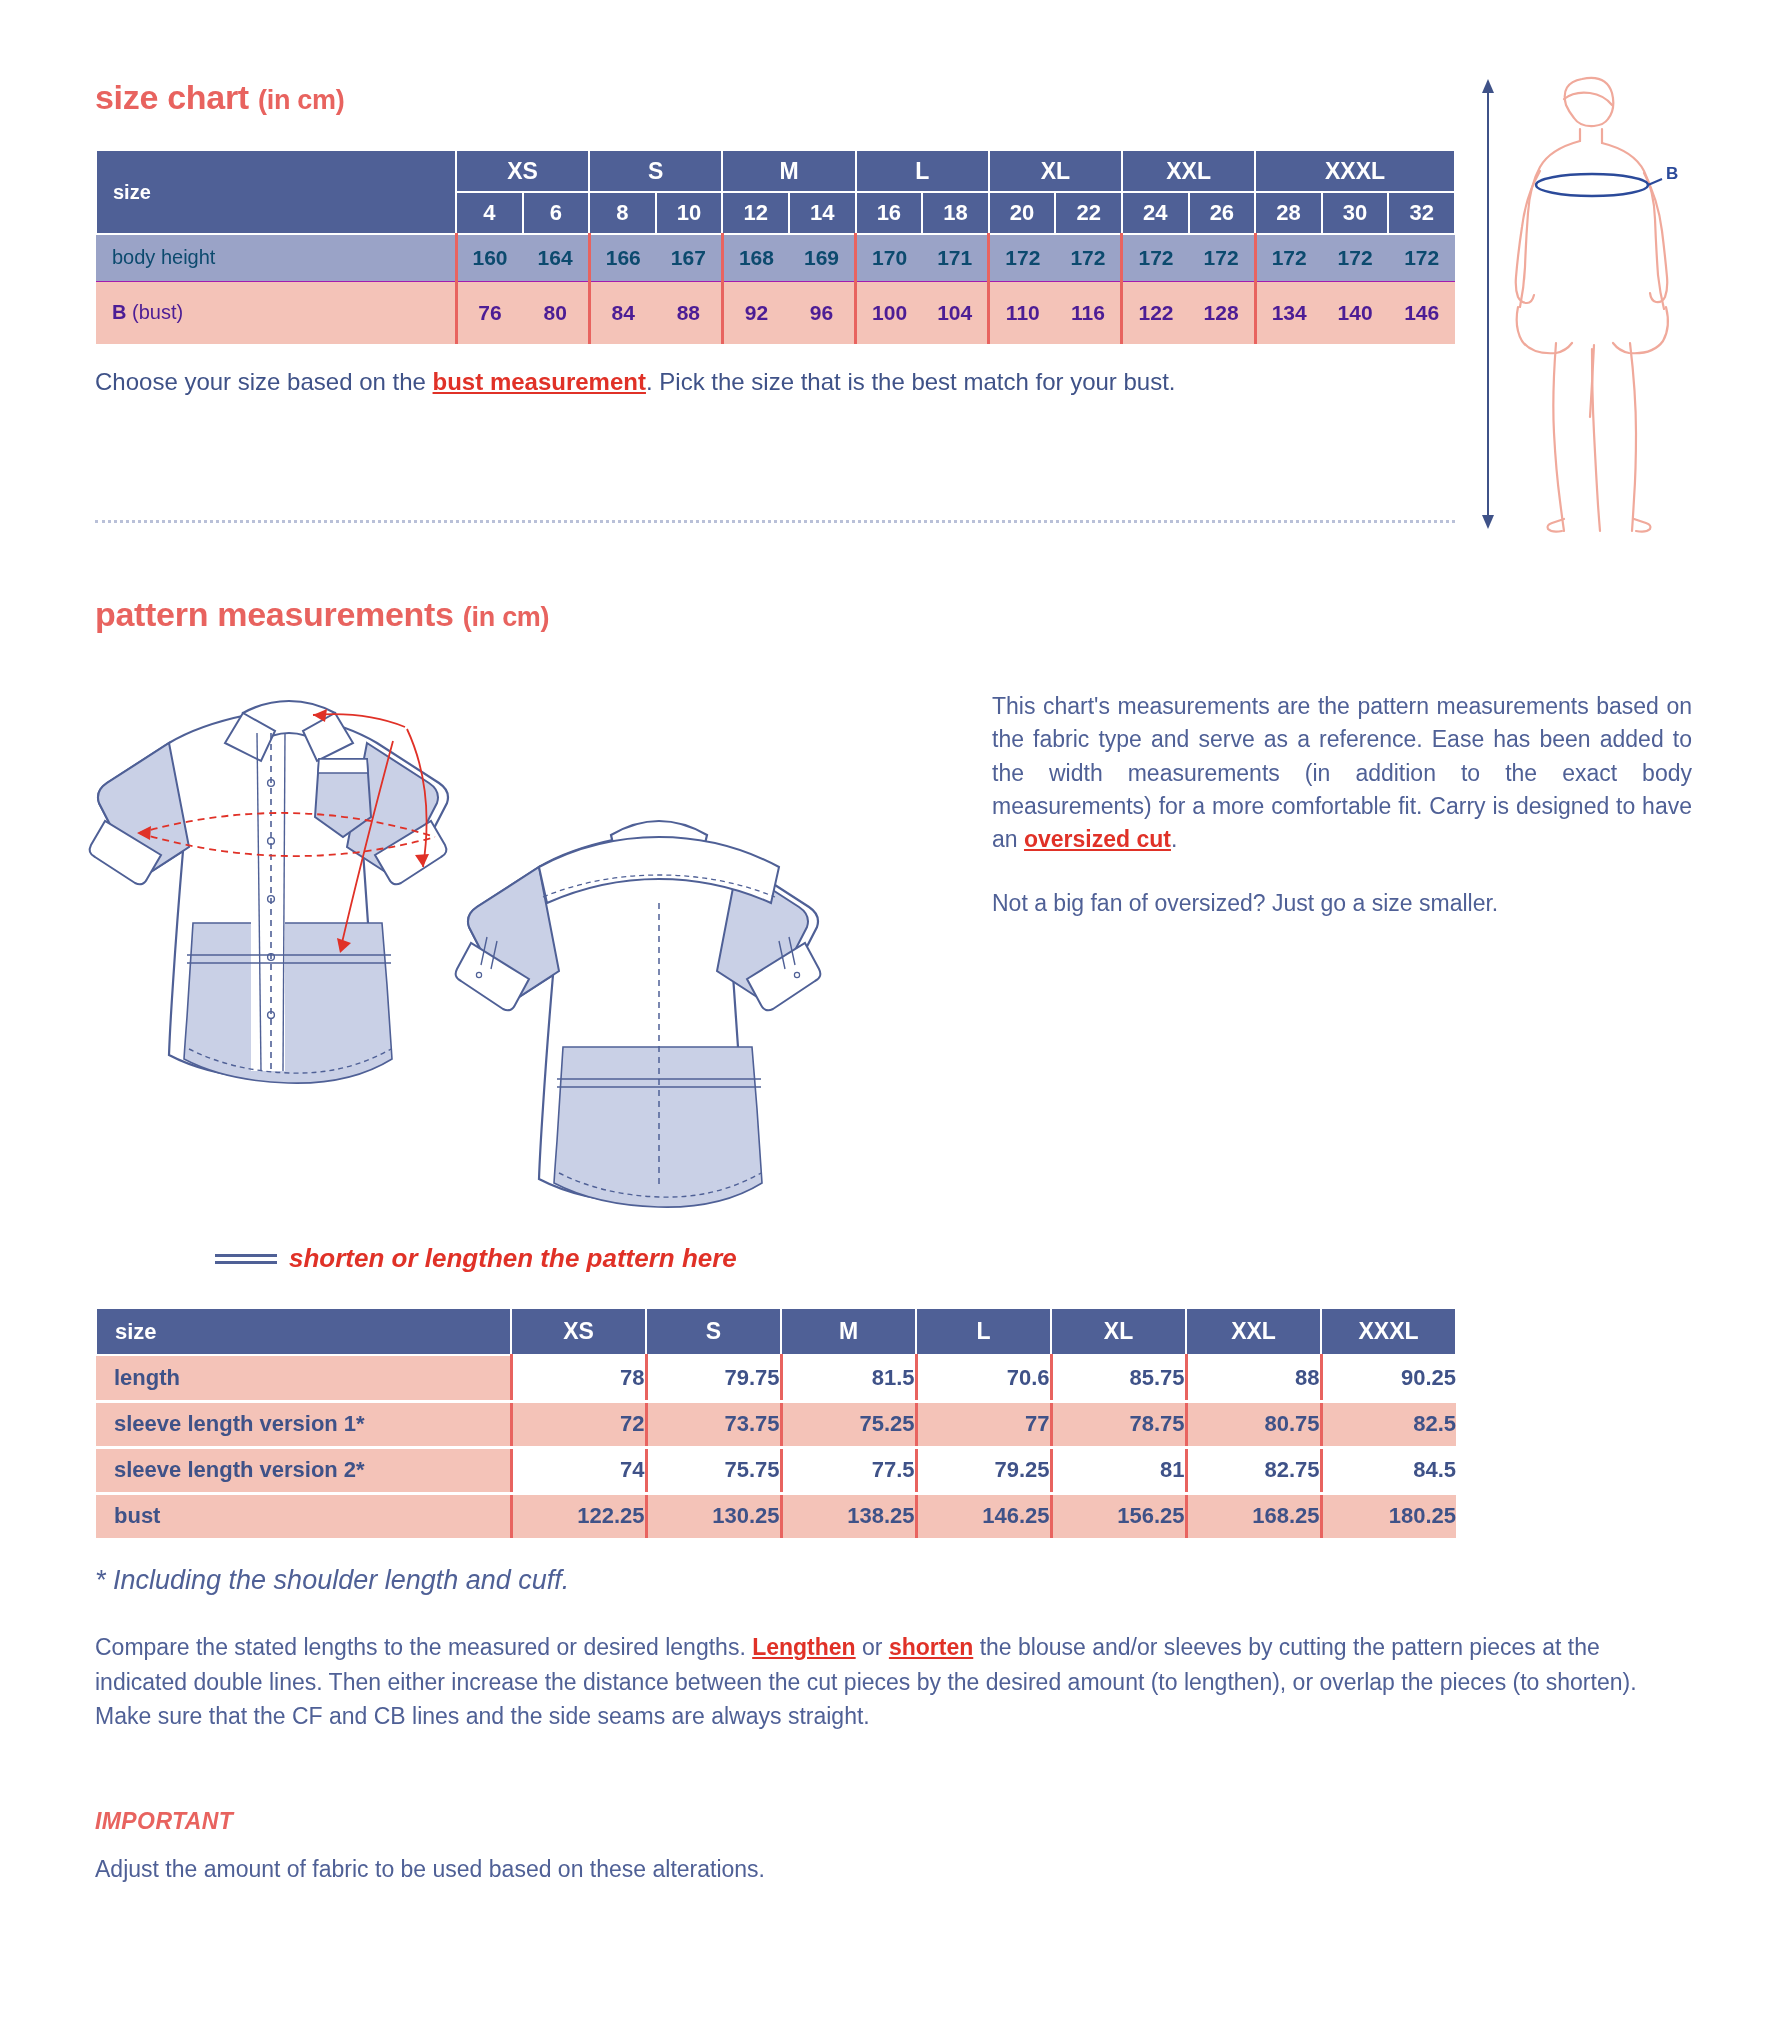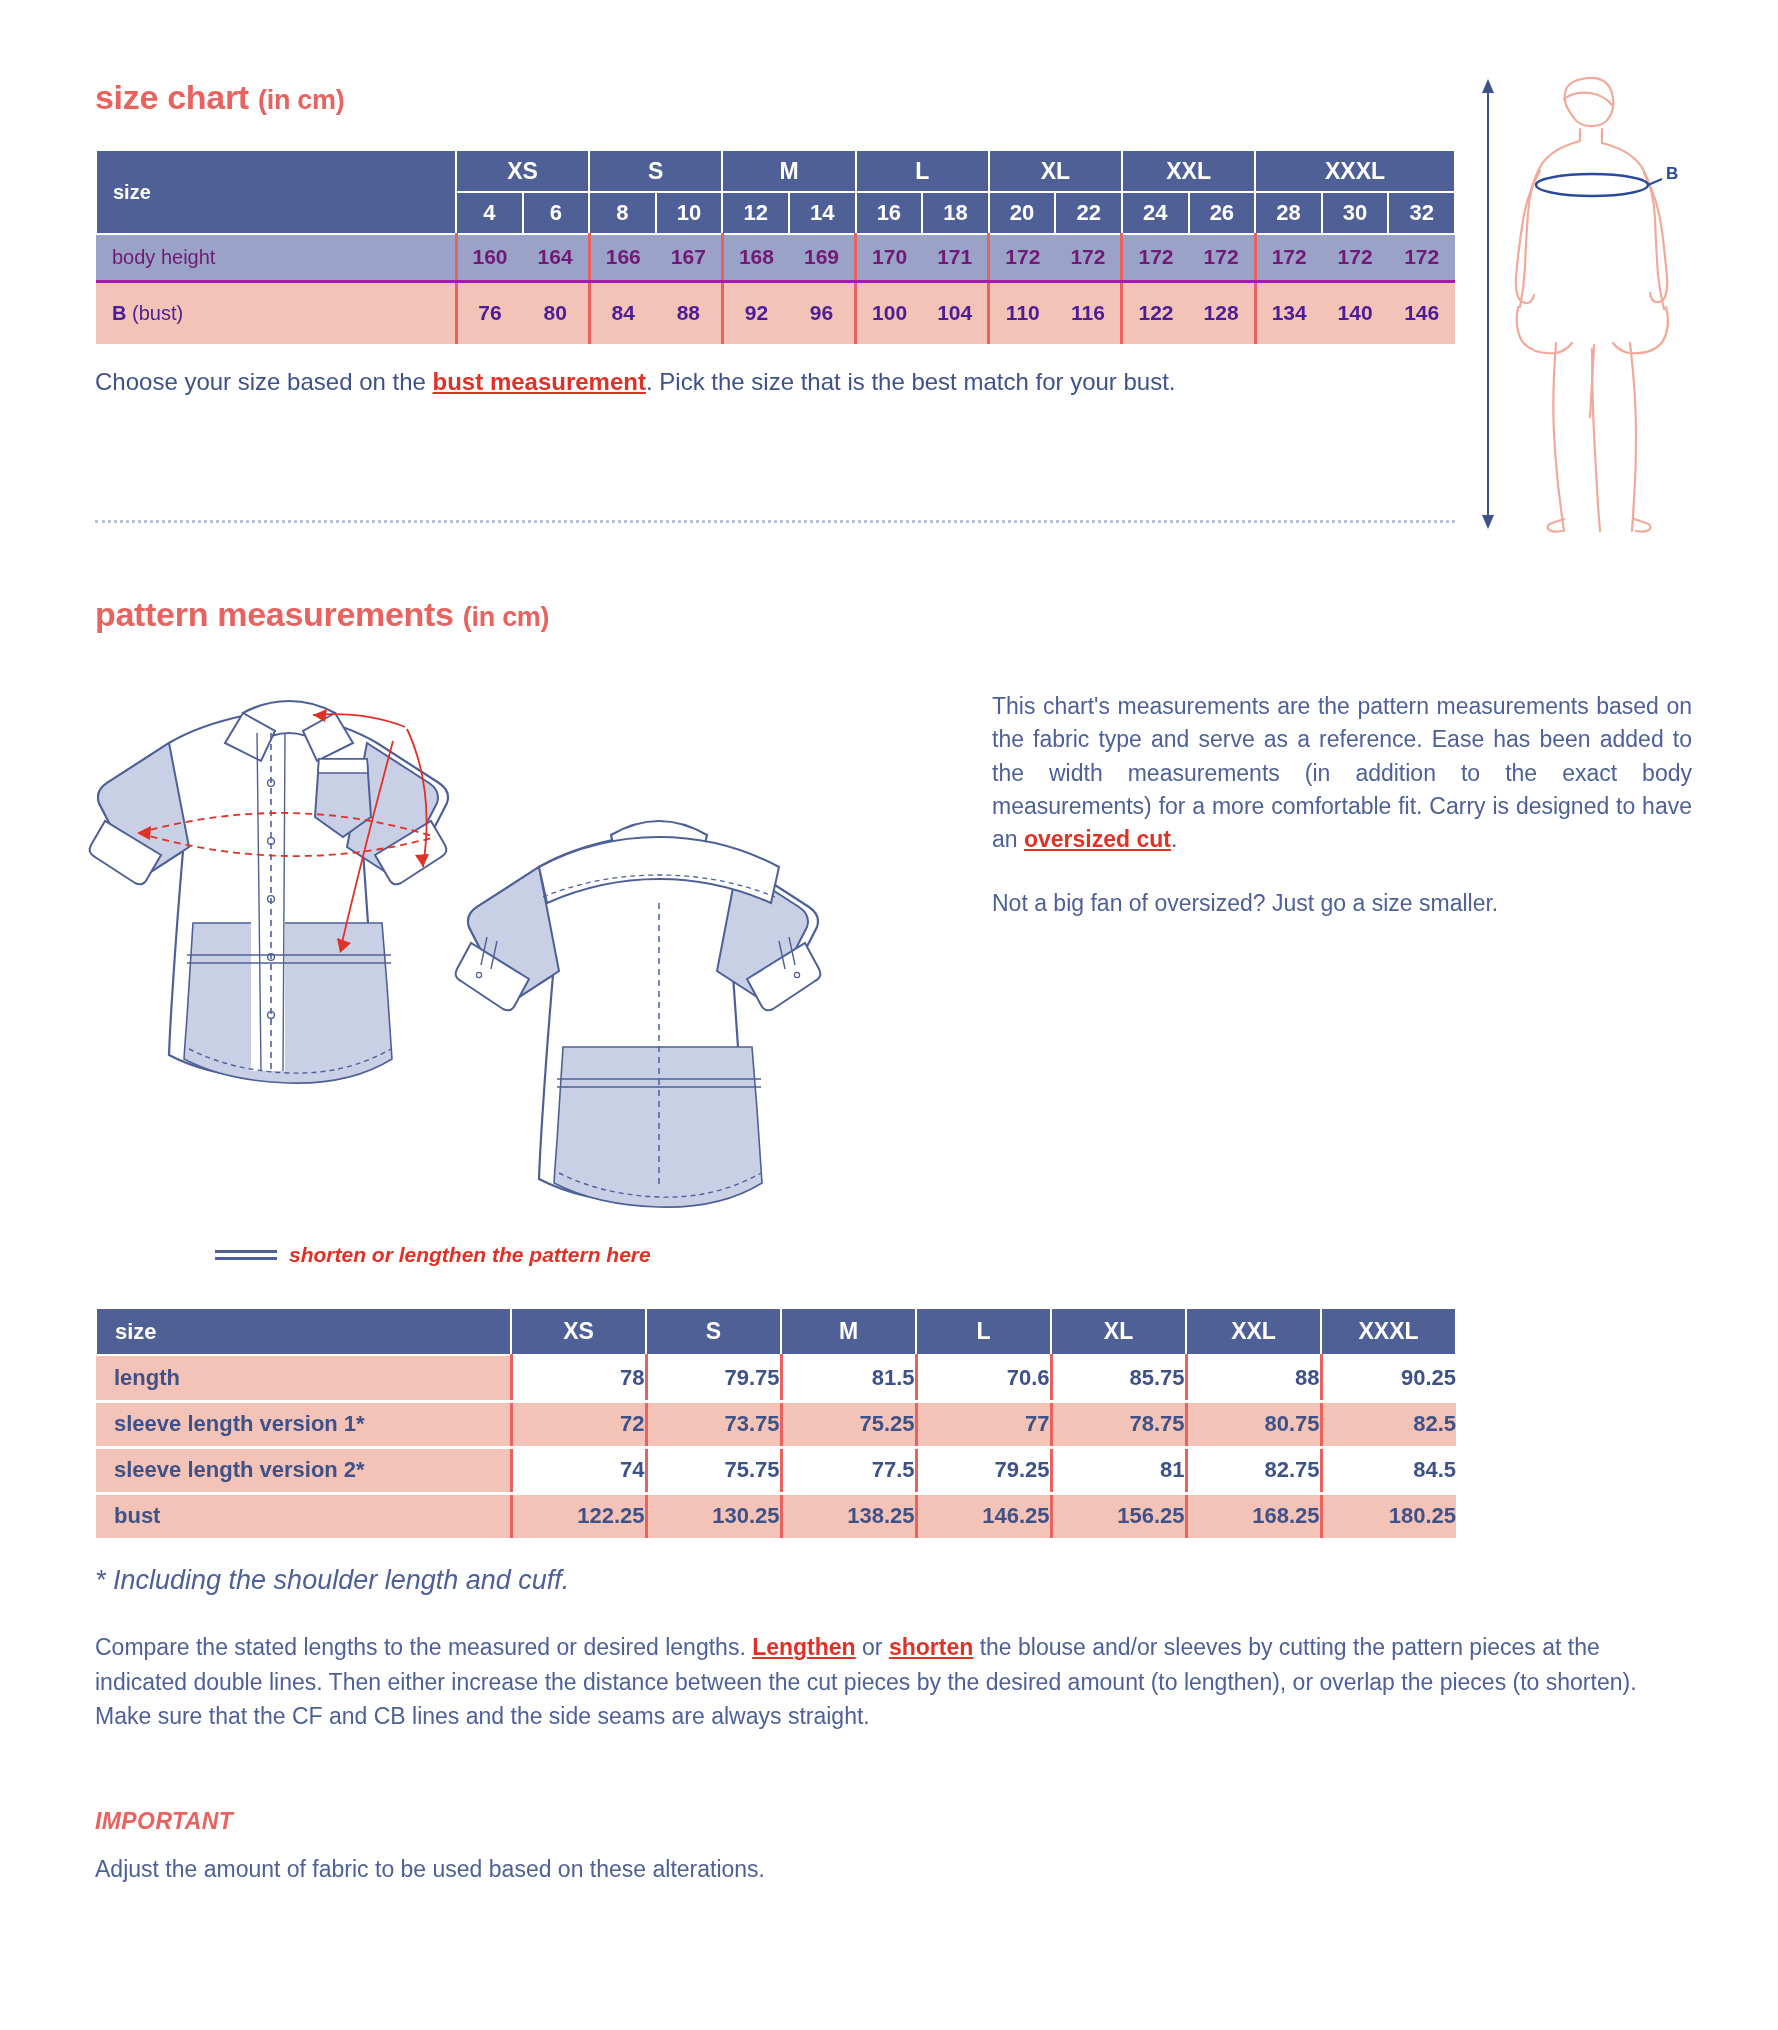--- a/index.html
+++ b/index.html
@@ -61,25 +61,25 @@
     text-align: left !important;
     padding-left: 16px !important;
     font-size: 20px;
     border: 2px solid #ffffff;
   }
   .grp-label { font-size: 23px; height: 42px; }
   .num-label { font-size: 22px; height: 42px; }
 
   .row-height td {
     background: #9aa3c7;
-    color: #701a75;
+    color: #0c4a6e;
     font-weight: bold;
     font-size: 21px;
     height: 47px;
-    border-bottom: 3px solid #a21caf;
+    border-bottom: 1px solid #a21caf;
   }
   .row-bust td {
     background: #f4c3b8;
     color: #4c1d95;
     font-weight: bold;
     font-size: 21px;
     height: 63px;
   }
   .rowlabel {
     text-align: left !important;
@@ -156,21 +156,21 @@
     align-items: center;
     gap: 12px;
   }
   .legend-mark {
     width: 62px; height: 10px;
     border-top: 3px solid #4f6096;
     border-bottom: 3px solid #4f6096;
   }
   .legend-text {
     color: #e03127;
-    font-size: 21px;
+    font-size: 26px;
     font-style: italic;
     font-weight: bold;
   }
 
   
   .pattern-table-wrap {
     position: absolute;
     left: 95px;
     top: 1307px;
     width: 1360px;

